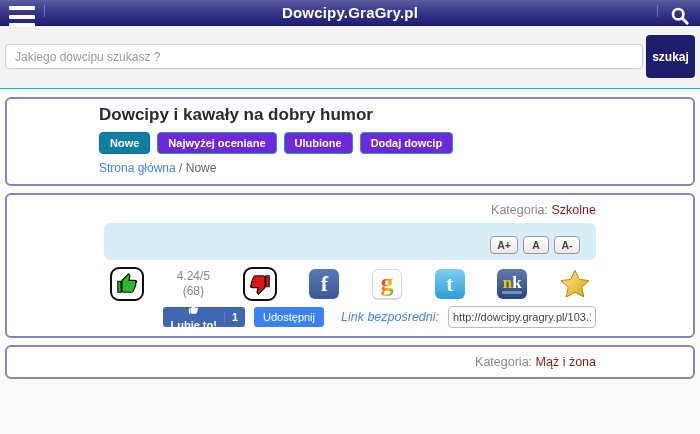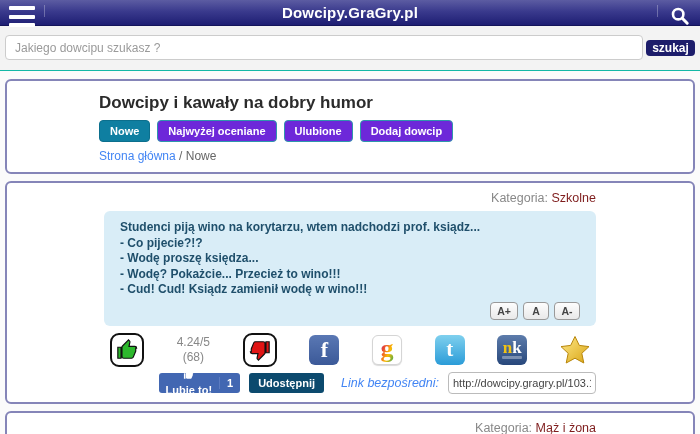--- a/index.html
+++ b/index.html
@@ -21,28 +21,28 @@
   .topbar-title { color:#fff; font-size:15px; font-weight:bold; letter-spacing:.2px; }
   .search-toggle { position:absolute; right:10px; top:6px; cursor:pointer; }
 
   
   .search-strip { background:#f3f3f3; border-bottom:1px solid #14b8a6;
     padding:9px 5px 10px 5px; display:flex; align-items:center; }
   .search-input { flex:1; height:25px; border:1px solid #ccc; border-radius:4px;
     padding:0 9px; font-size:12px; color:#333; background:#fff;
     font-family:"Liberation Sans", sans-serif; }
   .search-input::placeholder { color:#9a9a9a; }
-  .search-btn { width:49px; height:16px; margin-left:3px; border:none; border-radius:4px;
+  .search-btn { width:49px; height:43px; margin-left:3px; border:none; border-radius:4px;
     background:#1d1d6b; color:#fff; font-size:12px; font-weight:bold; cursor:pointer;
     font-family:"Liberation Sans", sans-serif; }
 
   
   .card { background:#fff; border:2px solid #8585b8; border-radius:6px;
     margin:7px 5px 0 5px; }
-  .card.header-card { margin-top:8px; padding:10px 0 9px 0; }
+  .card.header-card { margin-top:8px; padding:4px 0 9px 0; }
   .inner { width:492px; margin:0 auto; }
   .header-inner { padding-left:92px; padding-right:10px; }
 
   .page-title { font-size:17px; font-weight:bold; color:#2b2b2b; margin:2px 0 7px 0; }
   .nav-row { display:flex; gap:7px; }
   .nav-btn { border:1px solid #2f96ad; border-radius:4px; background:#6d28d9;
     color:#fff; font-size:11px; font-weight:bold; padding:4px 10px; cursor:pointer;
     font-family:"Liberation Sans", sans-serif; white-space:nowrap; }
   .nav-btn.active { background:#0f7fa1; border-color:#0c6f8d; }
   .breadcrumb { margin-top:7px; font-size:12px; color:#666; }
@@ -82,22 +82,22 @@
     margin-top:1px; }
   .soc-star { background:transparent; }
 
   .share-row { margin-top:5px; display:flex; align-items:center;
     justify-content:flex-end; gap:9px; }
   .fb-pill { display:flex; align-items:center; height:20px; background:#4267b2;
     border-radius:3px; color:#fff; font-size:11px; font-weight:bold; cursor:pointer;
     overflow:hidden; }
   .fb-pill .lbl { display:flex; align-items:center; gap:4px; padding:0 7px;flex-direction:column; }
   .fb-pill .cnt { padding:0 7px; border-left:1px solid #5b7bc0; }
-  .fb-share { height:20px; display:flex; align-items:center; background:#0c4a6e;
-    border-radius:3px; color:#fff; font-size:11px; font-weight:bold; padding:0 9px;
+  .fb-share { height:20px; display:flex; align-items:center; background:#3b82f6;
+    border-radius:3px; color:#fff; font-size:11px; font-weight:normal; padding:0 9px;
     cursor:pointer; }
   .link-label { font-size:12.5px; color:#4285f4; margin-left:8px;font-style:italic; }
   .link-input { width:148px; height:22px; border:1px solid #bbb; border-radius:4px;
     padding:0 4px; font-size:11px; color:#444; font-family:"Liberation Sans", sans-serif; }
 </style>
 </head>
 <body>
 
 <div class="topbar">
   <div class="hamburger">
@@ -137,25 +137,20 @@
 </div>
 
 <div class="card joke-card">
   <div class="inner">
     <div class="cat-line">
       <span>Kategoria:</span>
       <a>Szkolne</a>
     </div>
 
     <div class="joke-box">
-      <div class="joke-text">Studenci piją wino na korytarzu, wtem nadchodzi prof. ksiądz...
-- Co pijecie?!?
-- Wodę proszę księdza...
-- Wodę? Pokażcie... Przecież to wino!!!
-- Cud! Cud! Ksiądz zamienił wodę w wino!!!</div>
       <div class="font-btns">
         <button class="font-btn">A+</button>
         <button class="font-btn">A</button>
         <button class="font-btn">A-</button>
       </div>
     </div>
 
     <div class="ratings-row">
       <div class="thumb-tile">
         <svg width="22" height="22" viewBox="0 0 24 24">

